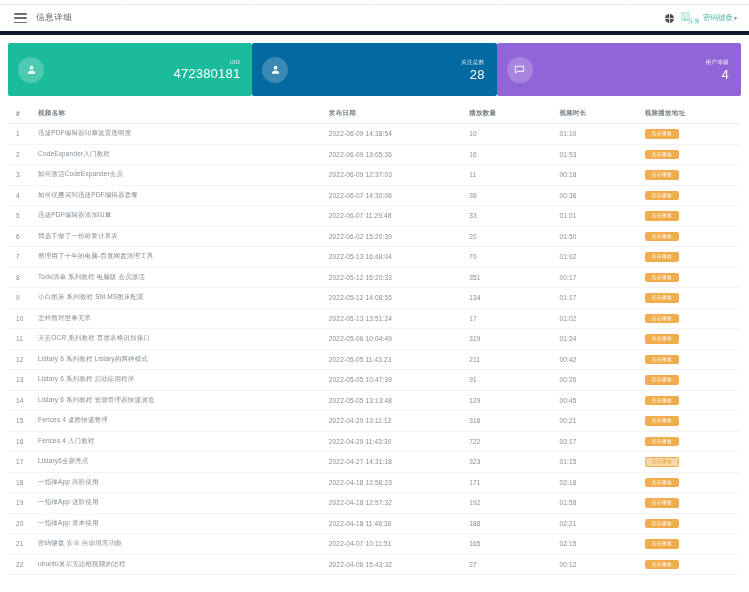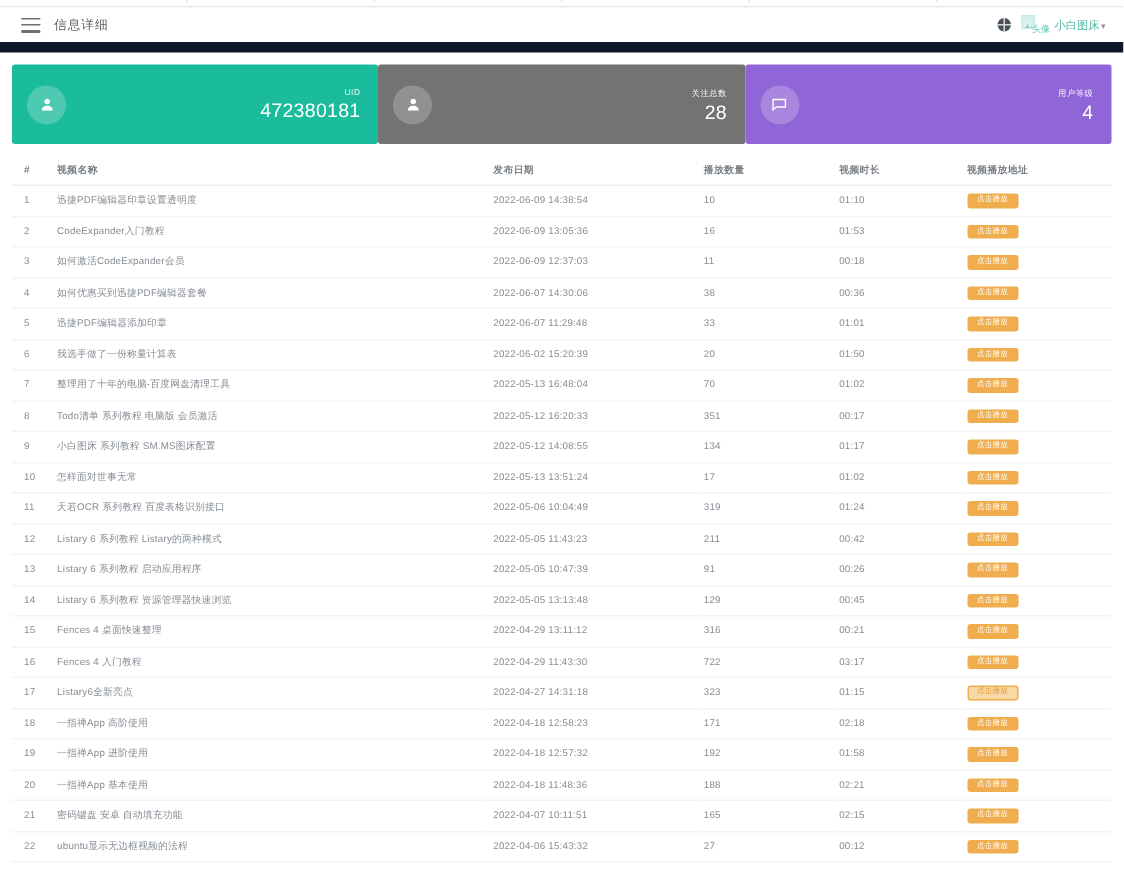--- a/index.html
+++ b/index.html
@@ -24,21 +24,21 @@
   }
   .chrome-strip .seg:last-child { border-right: none; }
 
   
   .header {
     height: 30px;
     background: #ffffff;
     display: flex;
     align-items: center;
     padding: 0 12px 0 14px;
-    border-bottom: 7px solid #0f172a;
+    border-bottom: 4px solid #0f172a;
     position: relative;
   }
   .hamburger {
     width: 13px; height: 10px;
     display: flex; flex-direction: column; justify-content: space-between;
     cursor: pointer;
     margin-right: 9px;
   }
   .hamburger i { display: block; height: 1.5px; background: #6b7076; border-radius: 1px; }
   .page-title {
@@ -225,21 +225,21 @@
   </div>
   <div class="page-title">信息详细</div>
 
   <div class="header-right">
     <div class="globe-icon"></div>
     <div class="avatar-broken">
       <div class="bimg"></div>
       <div class="avatar-label">头像</div>
     </div>
     <div class="user-name">
-      <span>小白图床</span><span class="caret">▾</span>
+      <span>密码键盘</span><span class="caret">▾</span>
     </div>
   </div>
 </div>
 
 <div class="content">
 
   <div class="cards">
 
     <div class="card" style="background:#1bbc9c">
       <div class="ic">
@@ -247,21 +247,21 @@
             <circle cx="12" cy="8" r="4"></circle>
             <path d="M4 21c0-4.4 3.6-7 8-7s8 2.6 8 7z"></path>
           </svg>
       </div>
       <div class="txt">
         <div class="lbl">UID</div>
         <div class="val">472380181</div>
       </div>
     </div>
 
-    <div class="card" style="background:#737373">
+    <div class="card" style="background:#0369a1">
       <div class="ic">
         <svg width="11" height="11" viewBox="0 0 24 24" fill="#ffffff">
             <circle cx="12" cy="8" r="4"></circle>
             <path d="M4 21c0-4.4 3.6-7 8-7s8 2.6 8 7z"></path>
           </svg>
       </div>
       <div class="txt">
         <div class="lbl">关注总数</div>
         <div class="val">28</div>
       </div>

